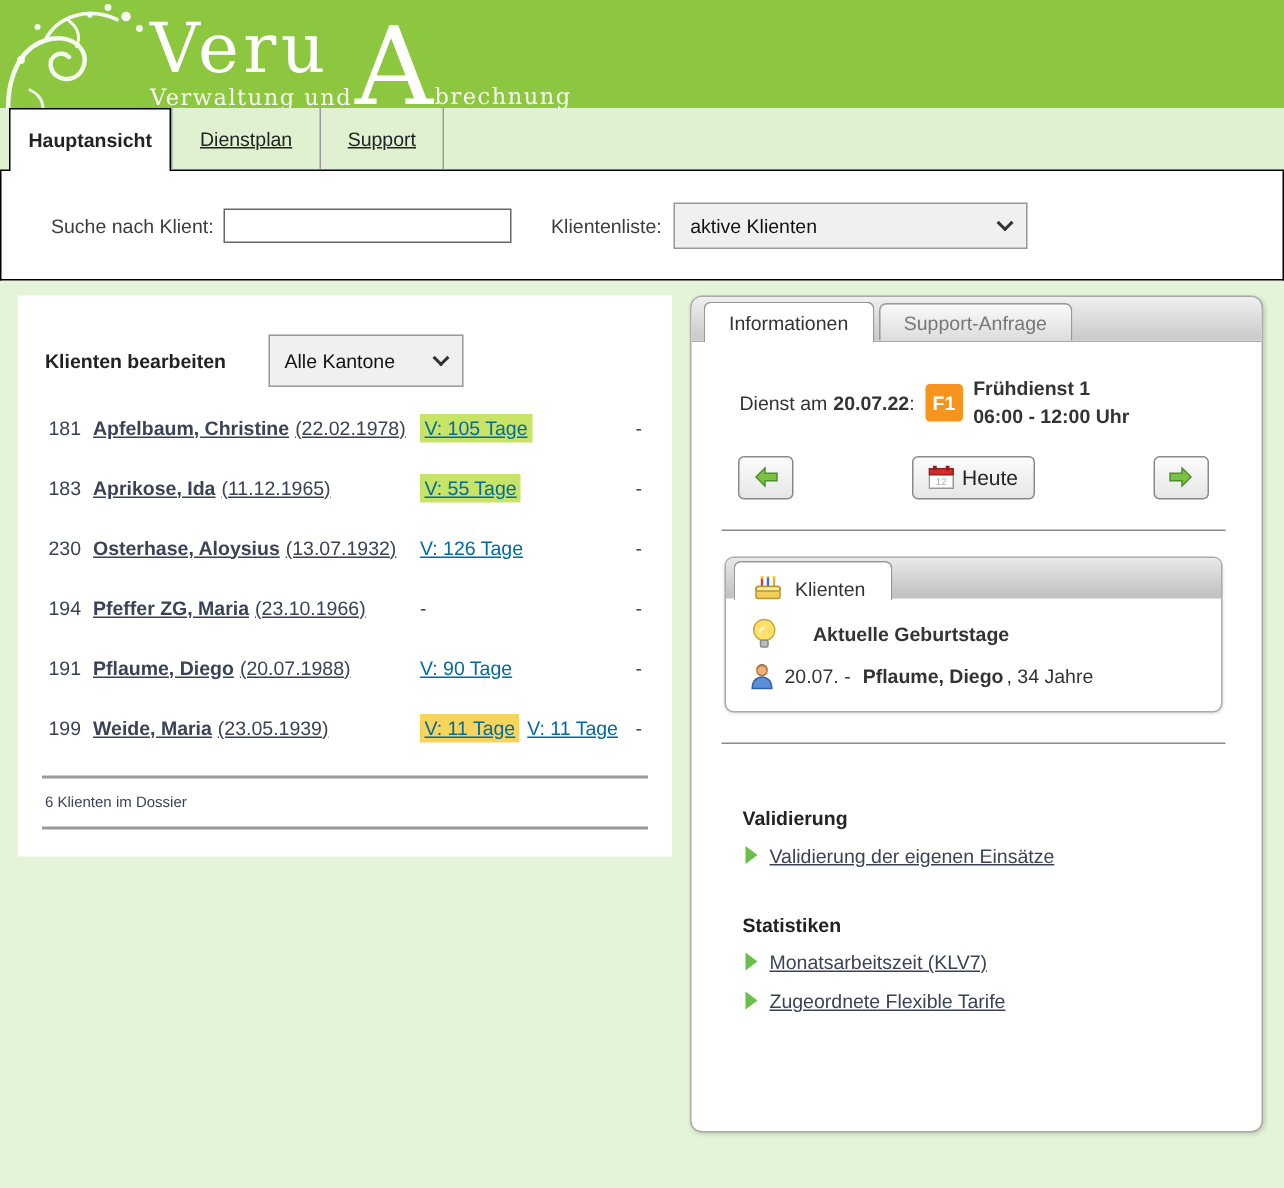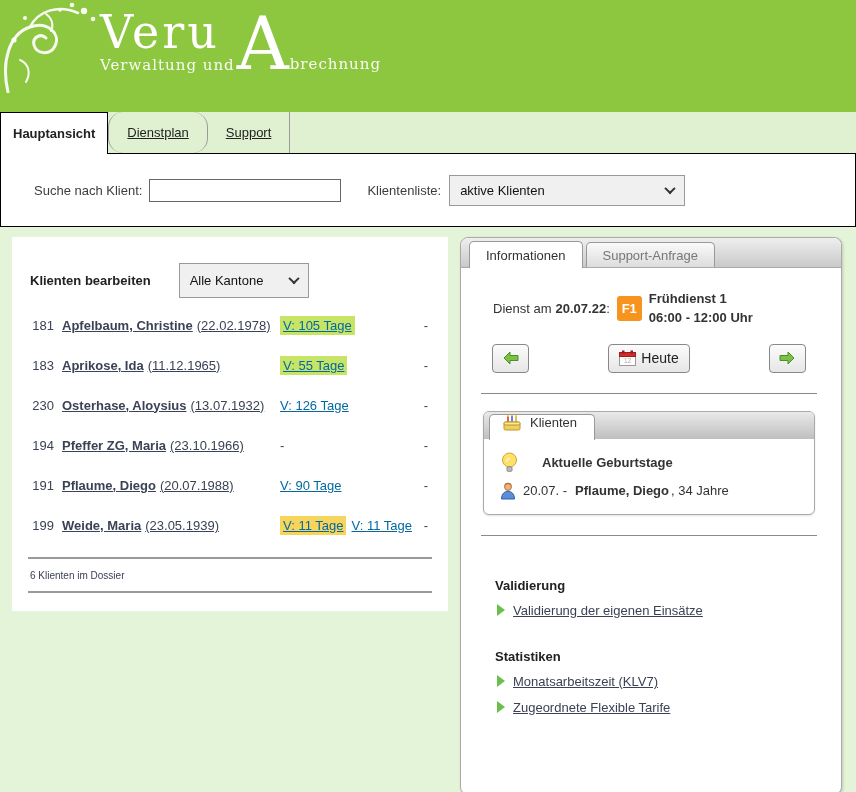--- a/index.html
+++ b/index.html
@@ -1,34 +1,34 @@
 <!DOCTYPE html>
 <html><head>
 <meta charset="utf-8">
 <style>
   * { margin:0; padding:0; box-sizing:border-box; }
   body { font-family:"Liberation Sans", sans-serif; }
   .page { width:856px; height:792px; background:#e4f4d8; position:relative; overflow:hidden; }
 
   
-  .app-header { height:112px; background:#8dc63f; position:relative; color:#fff; }
+  .app-header { height:72px; background:#8dc63f; position:relative; color:#fff; }
   .flourish { position:absolute; left:0; top:0; }
   .logo { position:absolute; left:100px; top:8px; display:flex; align-items:flex-end; }
   .logo-col1 { display:flex; flex-direction:column; align-items:flex-start; }
   .logo-main { font-family:"DejaVu Serif", serif; font-size:46px; line-height:1.05; letter-spacing:3px; }
   .logo-sub { font-family:"DejaVu Serif", serif; font-size:15px; letter-spacing:1px; margin-top:0; opacity:.95; }
   .logo-bigA { font-family:"DejaVu Serif", serif; font-size:72px; line-height:.82; margin:0 1px 0 2px; }
   .logo-sub2 { font-family:"DejaVu Serif", serif; font-size:15px; letter-spacing:1px; padding-bottom:1px; opacity:.95; }
 
   
   .main-tabs { display:flex; background:#e0f1d2; border-bottom:1px solid #000; height:42px; position:relative; }
   .tab { display:flex; align-items:center; justify-content:center; font-size:13px; color:#222; }
-  .tab.active { background:#fff; border:1px solid #000; border-bottom:none; font-weight:bold; margin-bottom:-1px; margin-left:0; padding:0 12px; z-index:2; }
+  .tab.active { background:#fff; border:1px solid #000; border-bottom:none; font-weight:bold; margin-bottom:-1px; margin-left:6px; padding:0 12px; z-index:2; }
   .tab.plain { border-right:1px solid #9a9a9a; padding:0 18px; }
-  .tab.plain.first { border-left:1px solid #9a9a9a;border-radius:15px; }
+  .tab.plain.first { border-left:1px solid #9a9a9a; }
   .tab.plain span { text-decoration:underline; cursor:pointer; }
 
   
   .search-bar { background:#fff; border:1px solid #000; border-top:none; height:73px; display:flex; align-items:center; padding-left:33px; font-size:13px; color:#3c3c3c; }
   .search-input { width:192px; height:23px; border:1px solid #666; margin-left:7px; font-size:13px; padding:0 4px; font-family:"Liberation Sans", sans-serif; }
   .list-label { margin-left:26px; }
   .ui-select { background:#f0f0f0; border:1px solid #999; display:flex; align-items:center; justify-content:space-between; padding:0 10px; font-size:13px; color:#111; cursor:pointer; }
   .select-list { width:236px; height:31px; margin-left:8px; }
   .chev { width:8px; height:8px; border-right:2px solid #333; border-bottom:2px solid #333; transform:rotate(45deg) translate(-1px,-1px); }
 
@@ -70,21 +70,21 @@
   .shift-info { display:flex; flex-direction:column; font-weight:bold; line-height:1.45; }
 
   .nav-row { display:flex; align-items:center; justify-content:space-between; padding:0 15px; margin:16px 0 0 0; }
   .nav-btn { height:29px; min-width:37px; border:1px solid #888; border-radius:4px; background:linear-gradient(#fcfcfc,#e6e6e6); display:flex; align-items:center; justify-content:center; gap:5px; cursor:pointer; font-size:14px; color:#222; }
   .today-btn { padding:0 10px; }
 
   .body-hr { border:none; border-top:1px solid #8a8a8a; margin:20px 4px 0 4px; }
 
   .klienten-box { border:1px solid #aaa; border-radius:6px; margin:17px 6px 0 6px; background:#fff; overflow:hidden; box-shadow:0 1px 2px rgba(0,0,0,.12); }
   .kb-tabs { height:27px; background:linear-gradient(#e9e9e9,#bfbfbf); display:flex; align-items:flex-end; padding-left:5px; }
-  .kb-tab { background:#fff; height:26px; display:flex; align-items:flex-start; gap:9px; padding:0 17px 0 13px; border:1px solid #999; border-bottom:none; border-radius:5px 5px 0 0; font-size:13px; color:#333; margin-bottom:-1px; cursor:pointer; }
+  .kb-tab { background:#fff; height:26px; display:flex; align-items:flex-end; gap:9px; padding:0 17px 0 13px; border:1px solid #999; border-bottom:none; border-radius:5px 5px 0 0; font-size:13px; color:#333; margin-bottom:-1px; cursor:pointer; }
   .kb-body { padding:11px 14px 14px 15px; }
   .kb-heading-row { display:flex; align-items:center; gap:24px; margin:2px 0 9px 2px; }
   .kb-heading { font-weight:bold; }
   .kb-entry-row { display:flex; align-items:center; gap:6px; }
   .kb-entry-name { font-weight:bold; margin-left:2px; }
 
   .section-heading { font-weight:bold; color:#222; margin:42px 0 10px 18px; }
   .section-heading.second { margin-top:31px; }
   .link-row { display:flex; align-items:center; gap:8px; margin:0 0 11px 20px; }
   .tri { width:0; height:0; border-left:8px solid #6abf4b; border-top:6px solid transparent; border-bottom:6px solid transparent; flex-shrink:0; }

